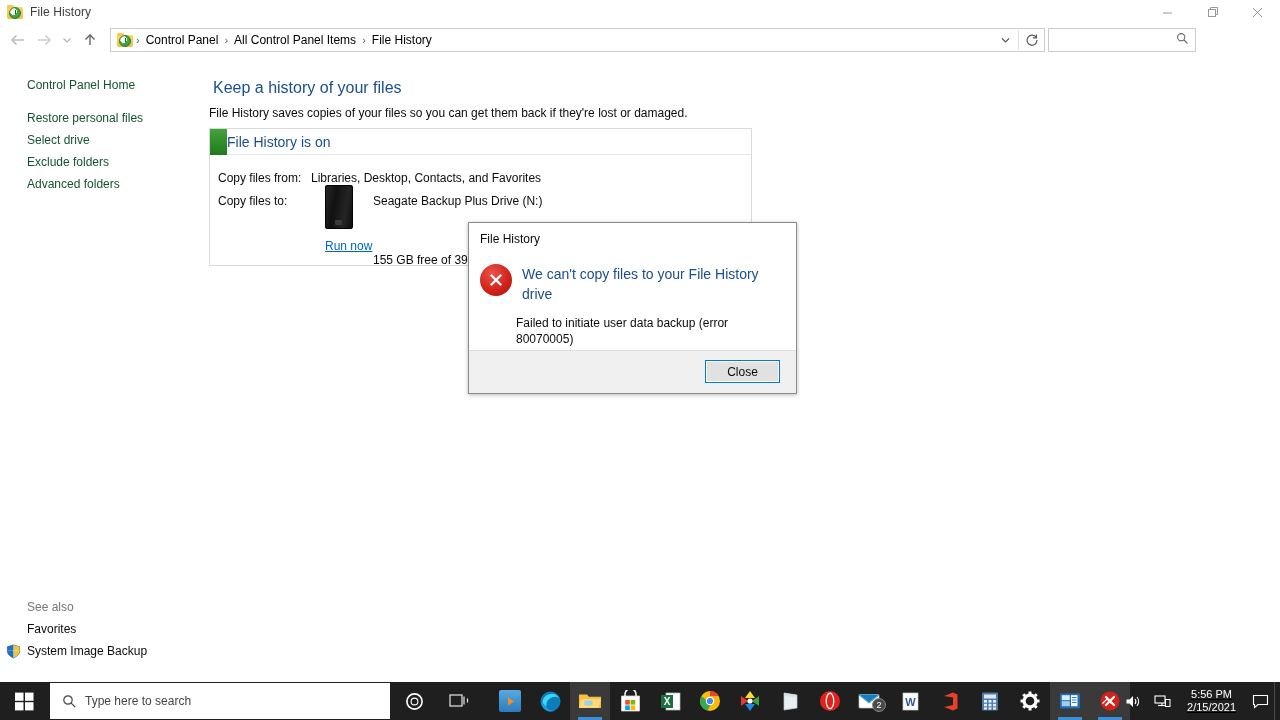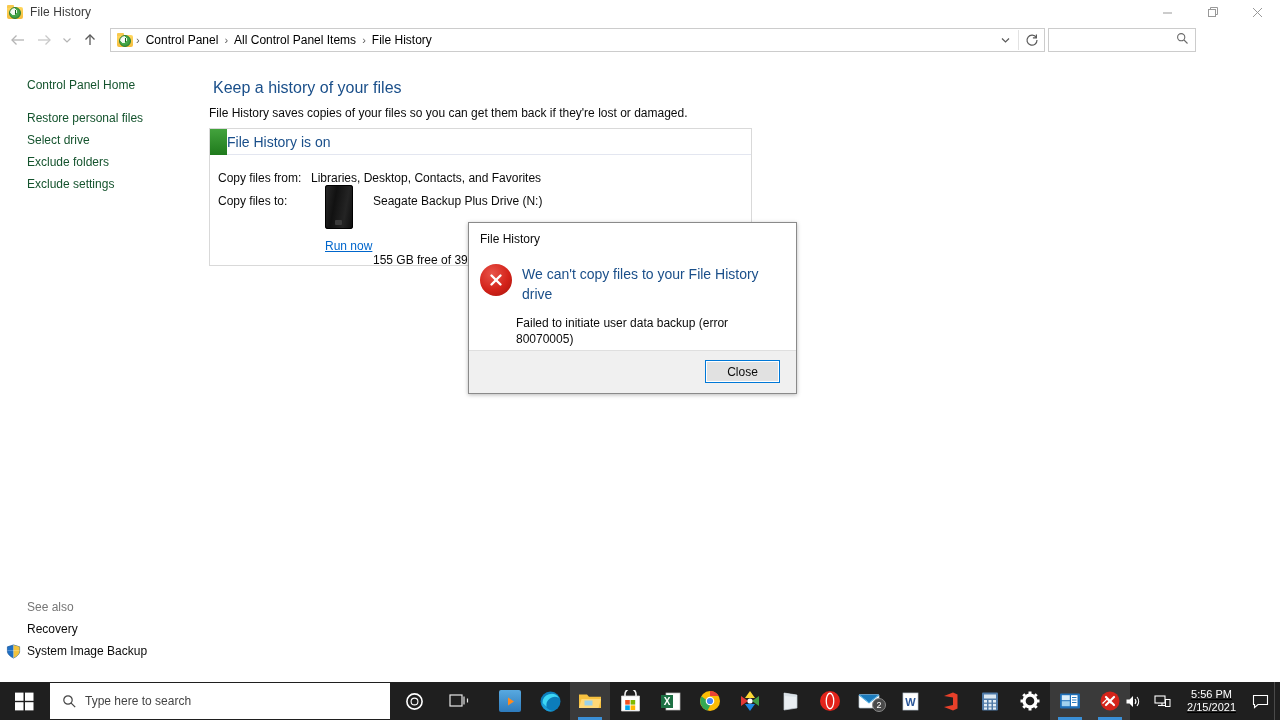--- a/index.html
+++ b/index.html
@@ -375,28 +375,28 @@
   </div>
 
   <div id="sidebar">
     <div id="side-home">
       <div class="side-link">Control Panel Home</div>
     </div>
     <div id="side-tasks">
       <div class="side-link">Restore personal files</div>
       <div class="side-link">Select drive</div>
       <div class="side-link">Exclude folders</div>
-      <div class="side-link">Exclude settings</div>
+      <div class="side-link">Advanced folders</div>
     </div>
 
     <div id="seealso">
       <div class="seealso-head">See also</div>
       <div class="seealso-item">
         <span class="sa-ico blank"></span>
-        <span class="sa-text">Recovery</span>
+        <span class="sa-text">Favorites</span>
       </div>
       <div class="seealso-item">
         <span class="sa-ico">
           <svg class="shield" viewBox="0 0 16 16">
             <path d="M8 1 L14.5 3 V8 C14.5 12 8 15 8 15 C8 15 1.5 12 1.5 8 V3 Z" fill="#1f6fc4" stroke="#0f4f96" stroke-width=".7"></path>
             <path d="M8 1 L14.5 3 V8 C14.5 12 8 15 8 15 Z" fill="#f2c33c"></path>
             <path d="M8 1 L8 15" stroke="#ffffff" stroke-width=".6" opacity=".5"></path>
             <path d="M1.5 7 H14.5" stroke="#ffffff" stroke-width=".6" opacity=".45"></path>
           </svg>
         </span>

